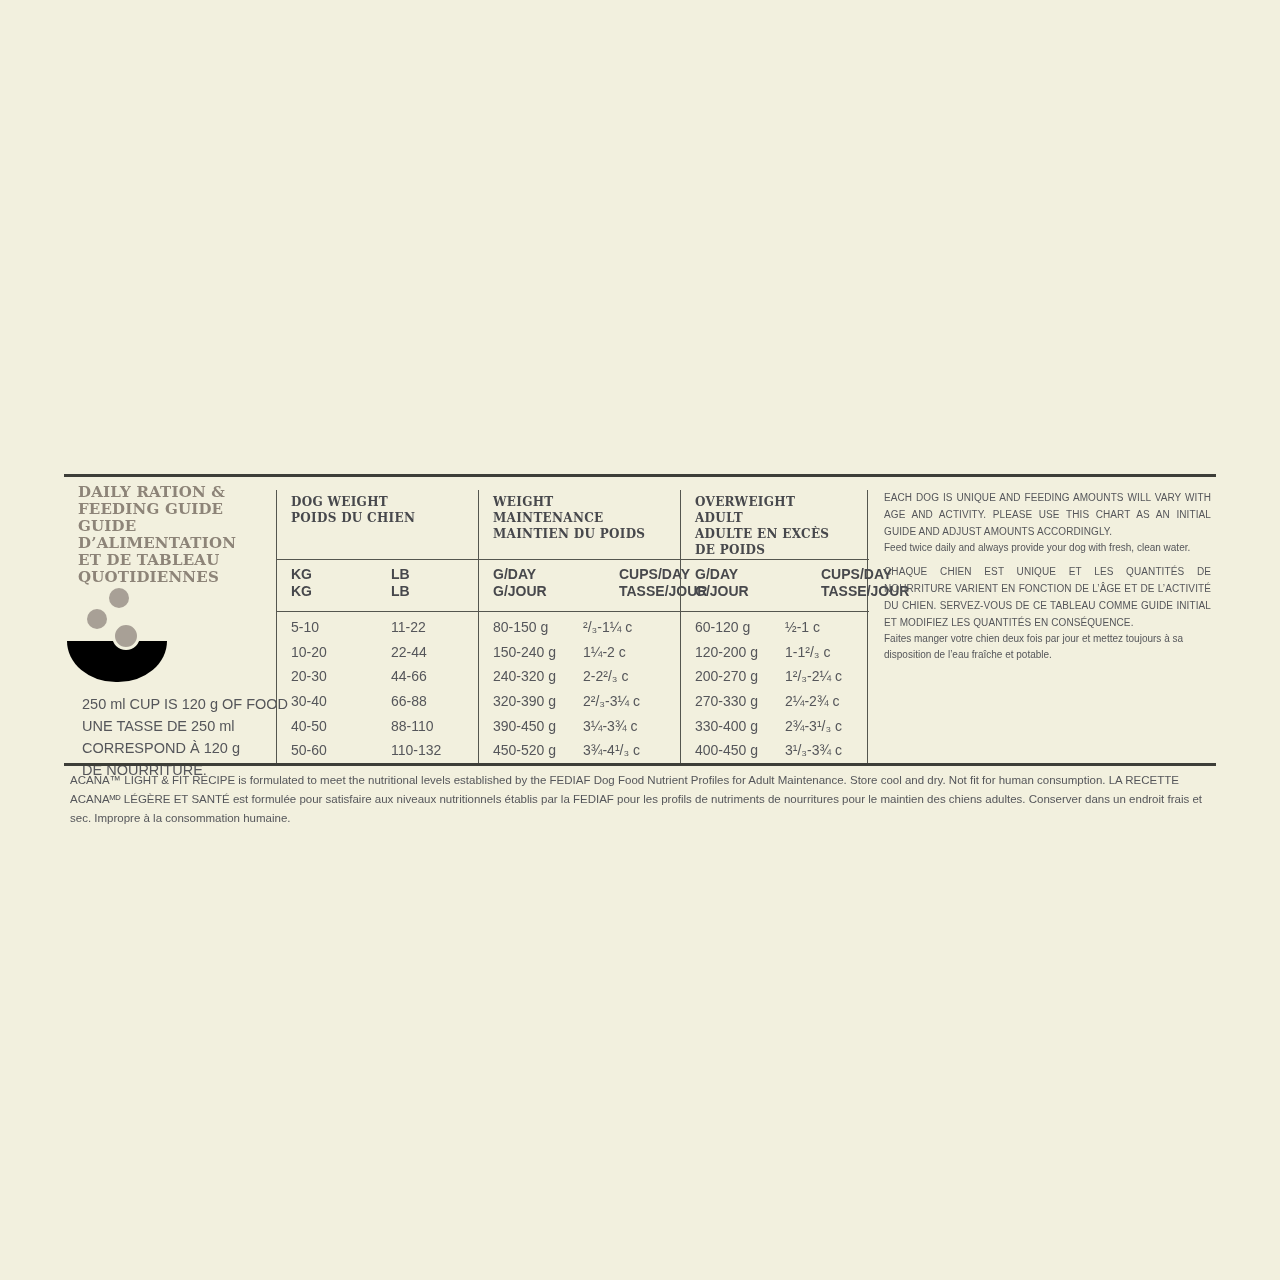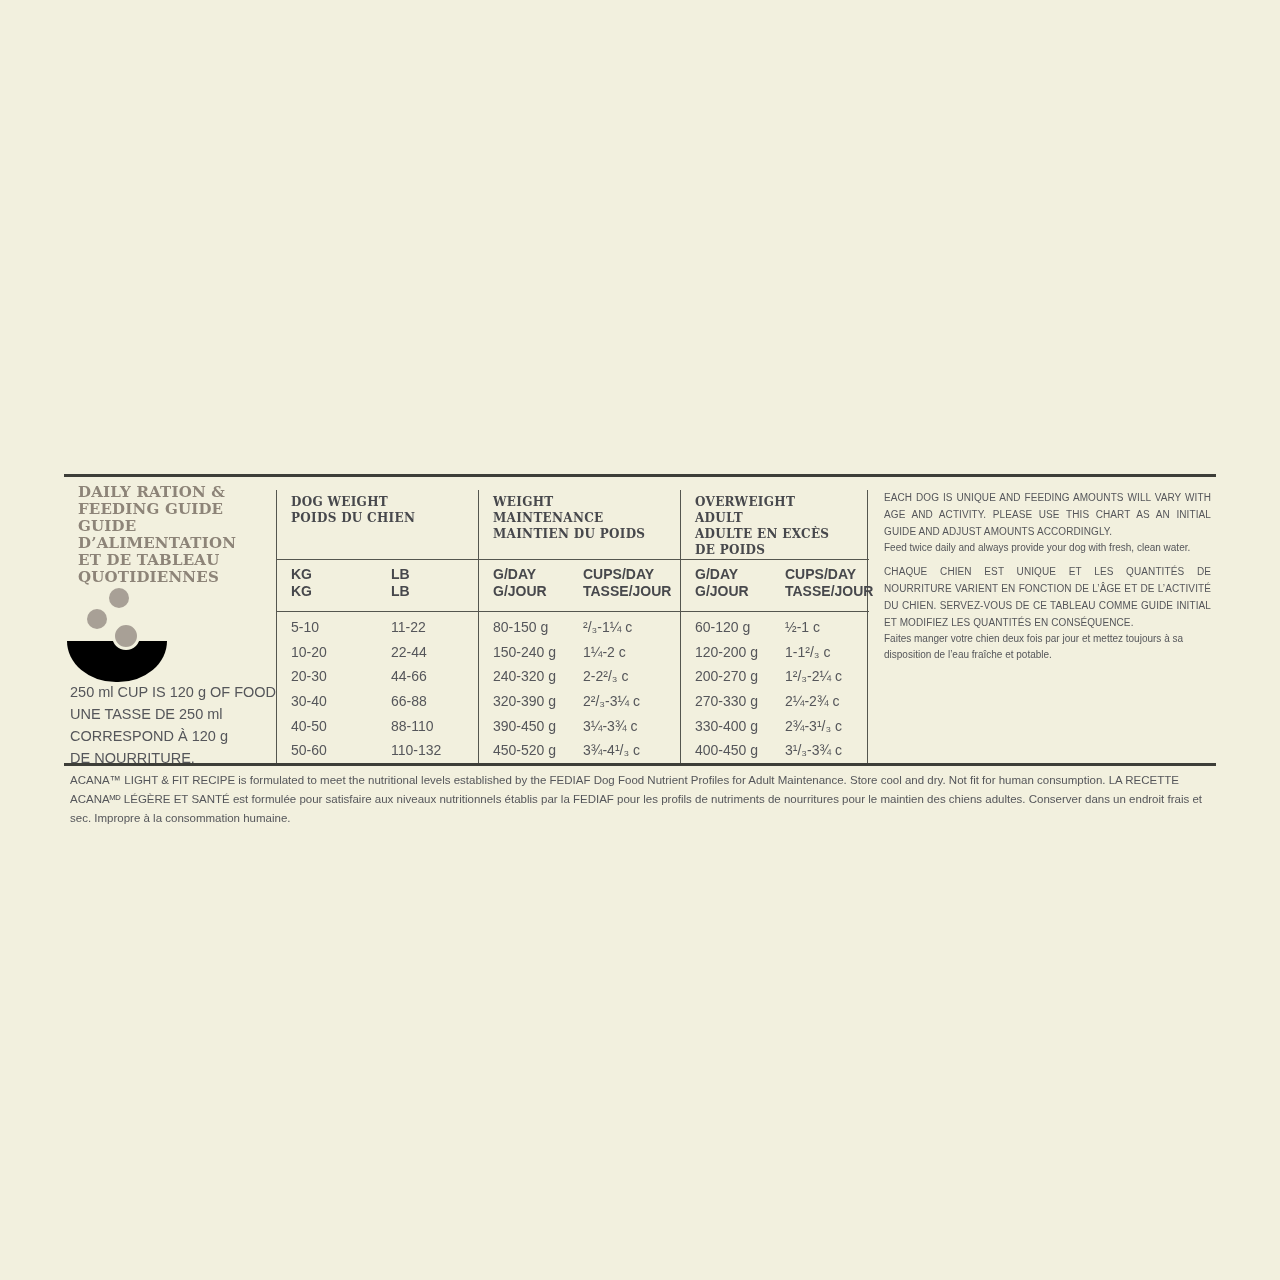--- a/index.html
+++ b/index.html
@@ -27,41 +27,41 @@
   .panel-title span{display:block;}
 
   .bowl-wrap{position:absolute;left:67px;top:588px;width:120px;height:100px;}
   .kibble{position:absolute;border-radius:50%;background:var(--kibble);width:20px;height:20px;}
   .kibble.k1{left:42px;top:0;}
   .kibble.k2{left:20px;top:21px;}
   .bowl{position:absolute;left:0;top:53px;width:100px;height:41px;background:var(--bowl);
     border-radius:0 0 50px 50px / 0 0 42px 42px;}
   .kibble.k3{left:45px;top:34px;width:22px;height:22px;border:3px solid var(--background);}
 
-  .cup-note{position:absolute;left:70px;top:681px;width:210px;margin:0;
+  .cup-note{position:absolute;left:70px;top:681px;width:210px;margin:12px;
     font-size:14.5px;line-height:22px;color:var(--text);}
   .cup-note span{display:block;}
 
   
   .ftable{position:absolute;left:276px;top:490px;width:592px;height:273px;
     display:grid;grid-template-columns:201px 202px 189px;grid-template-rows:70px 52px 1fr;
     border-left:1.5px solid var(--line);border-right:1.5px solid var(--line);box-sizing:border-box;}
   .ftable .cell{box-sizing:border-box;padding-left:14px;}
   .ftable .vline{border-left:1.5px solid var(--line);}
   .ftable .hline{border-bottom:1.5px solid var(--line);}
 
   .sec-header{padding-top:4px;font-family:"DejaVu Serif",serif;font-weight:bold;
     font-size:12px;line-height:16px;letter-spacing:.3px;color:var(--heading);}
   .sec-header span{display:block;}
 
   .sub{display:grid;padding-top:6px;}
   .sub .colhead{font-weight:bold;font-size:14px;line-height:17px;color:var(--heading);}
   .sub .colhead span{display:block;}
   .cols-a{grid-template-columns:100px 1fr;}
-  .cols-b{grid-template-columns:90px 1fr;}
+  .cols-b{grid-template-columns:90px 1fr;gap:36px;}
 
   .rows{padding-top:3px;}
   .drow{display:grid;height:24.6px;align-items:center;font-size:14px;color:var(--text);}
   .rows-a .drow{grid-template-columns:100px 1fr;}
   .rows-b .drow{grid-template-columns:90px 1fr;}
 
   
   .notes{position:absolute;left:884px;top:489px;width:327px;font-size:10px;color:var(--text);}
   .notes p{margin:0;}
   .notes .caps{text-align:justify;line-height:17px;letter-spacing:.1px;}

